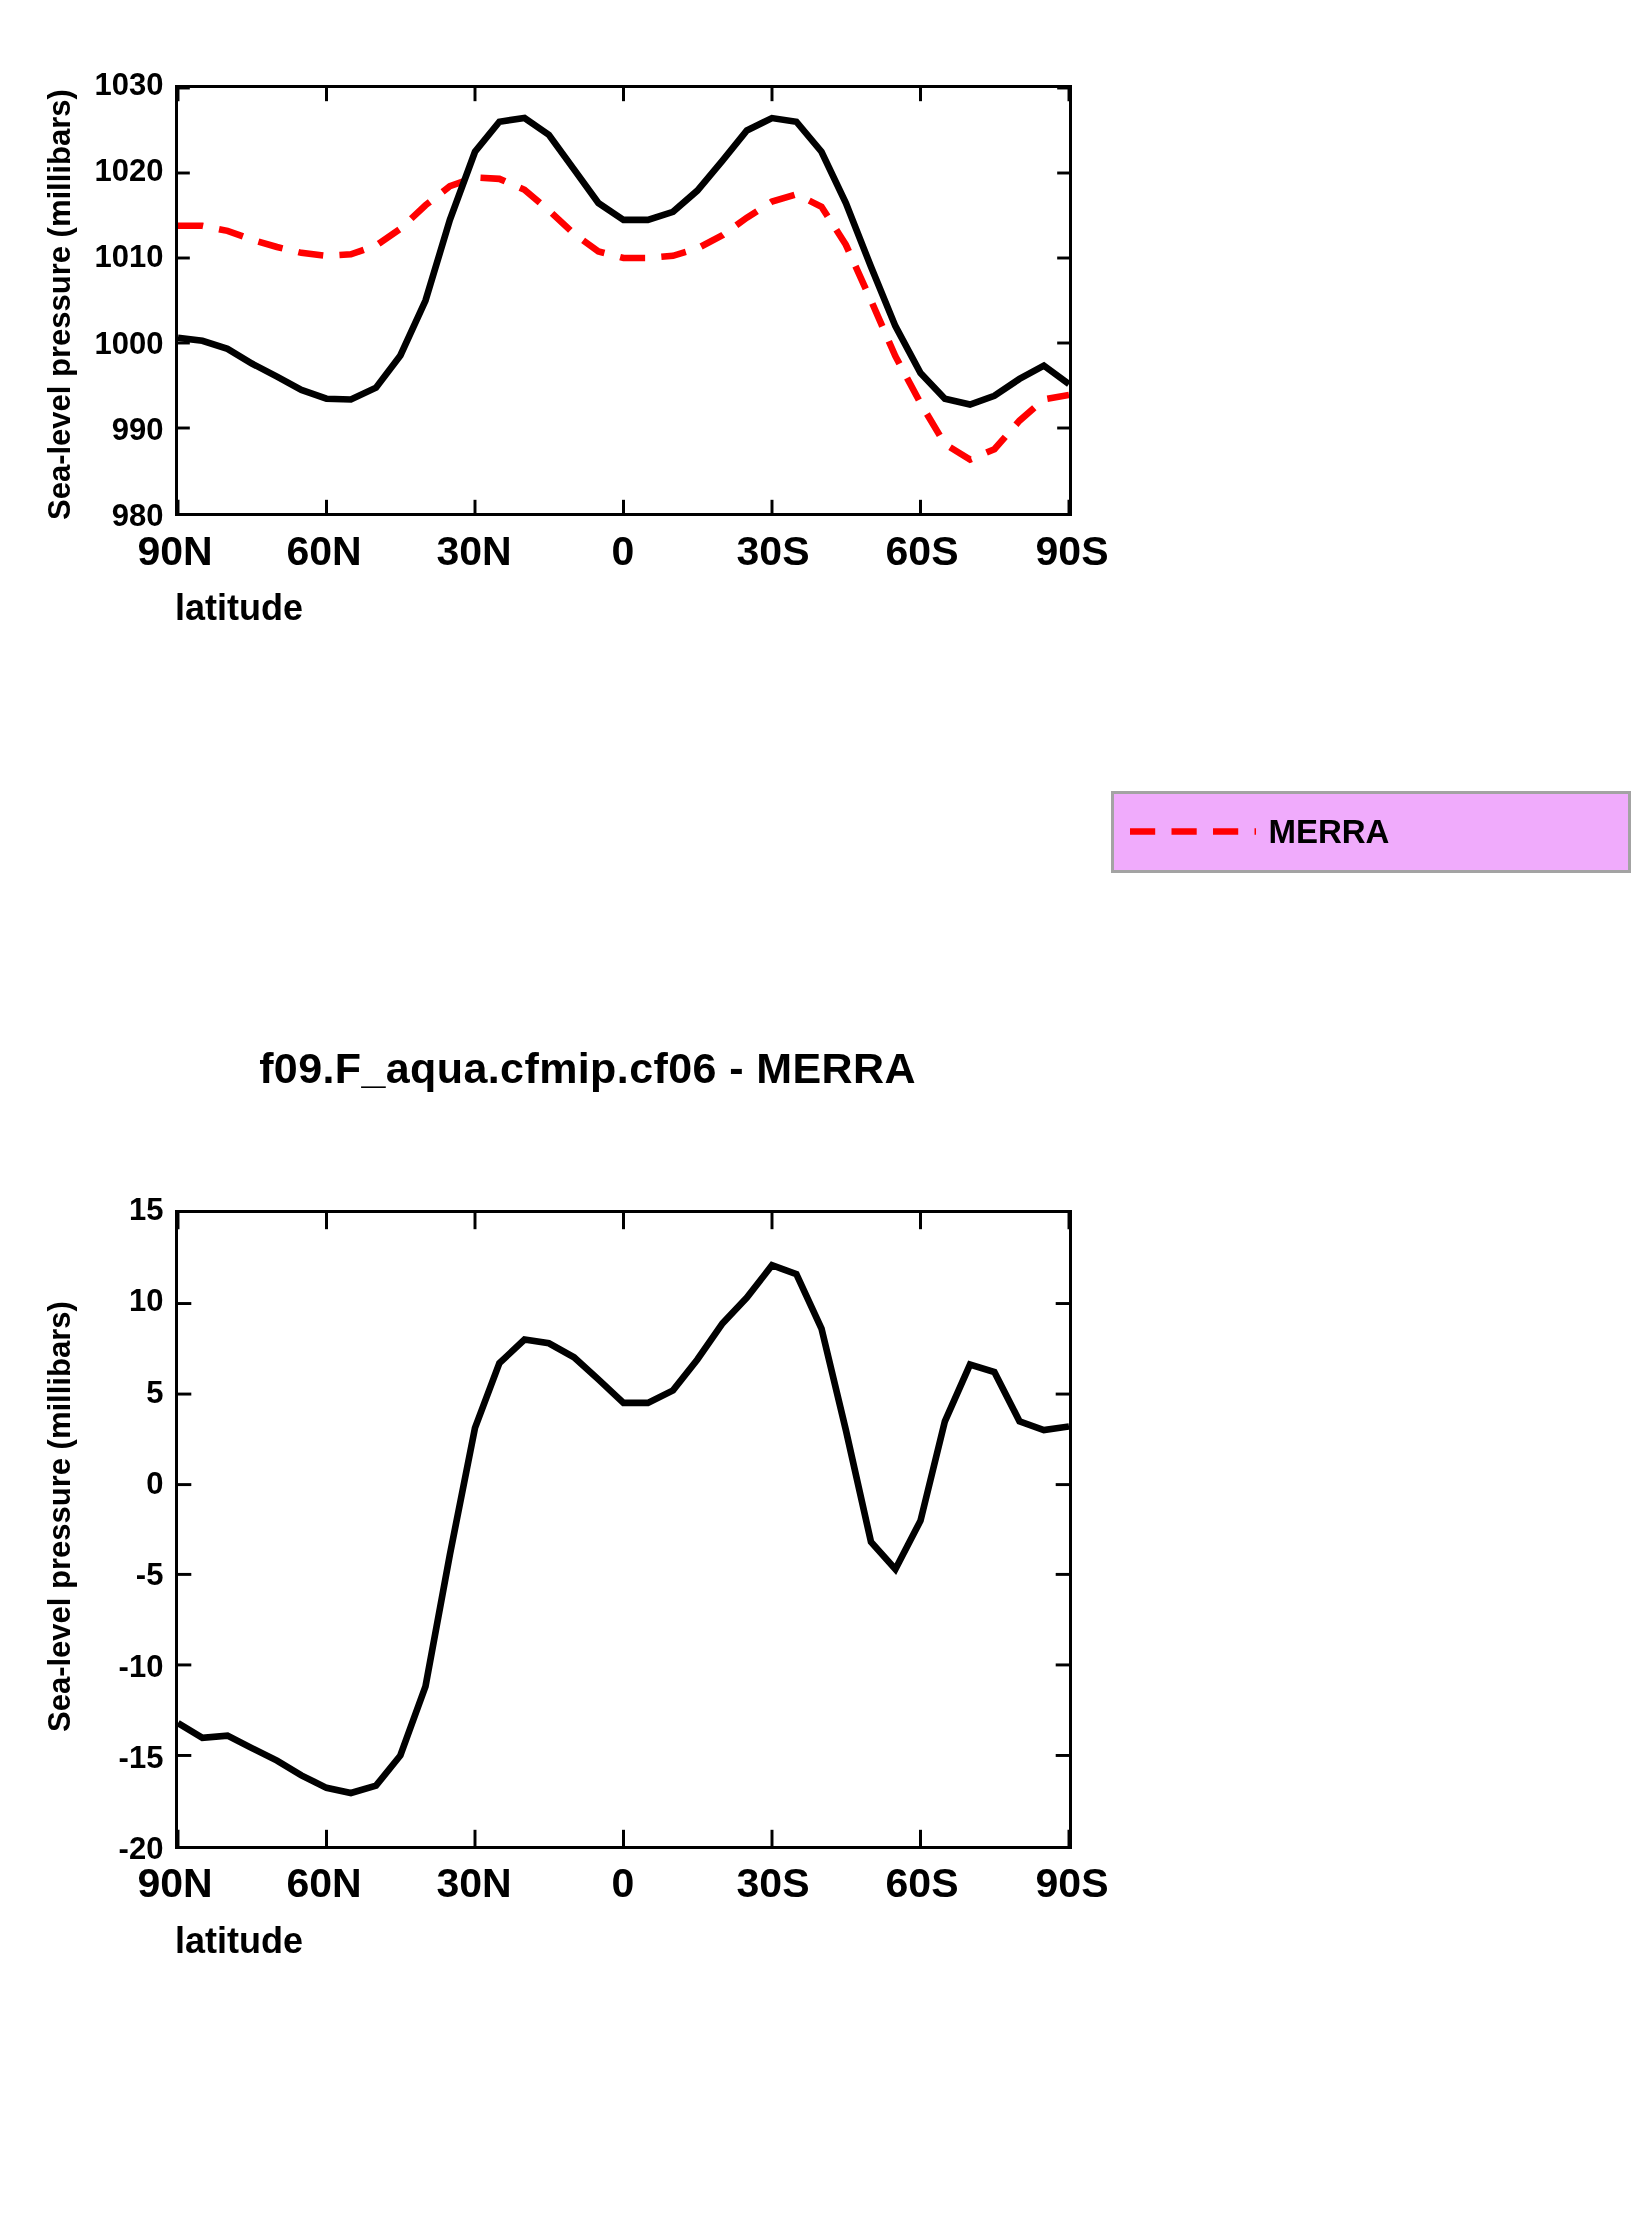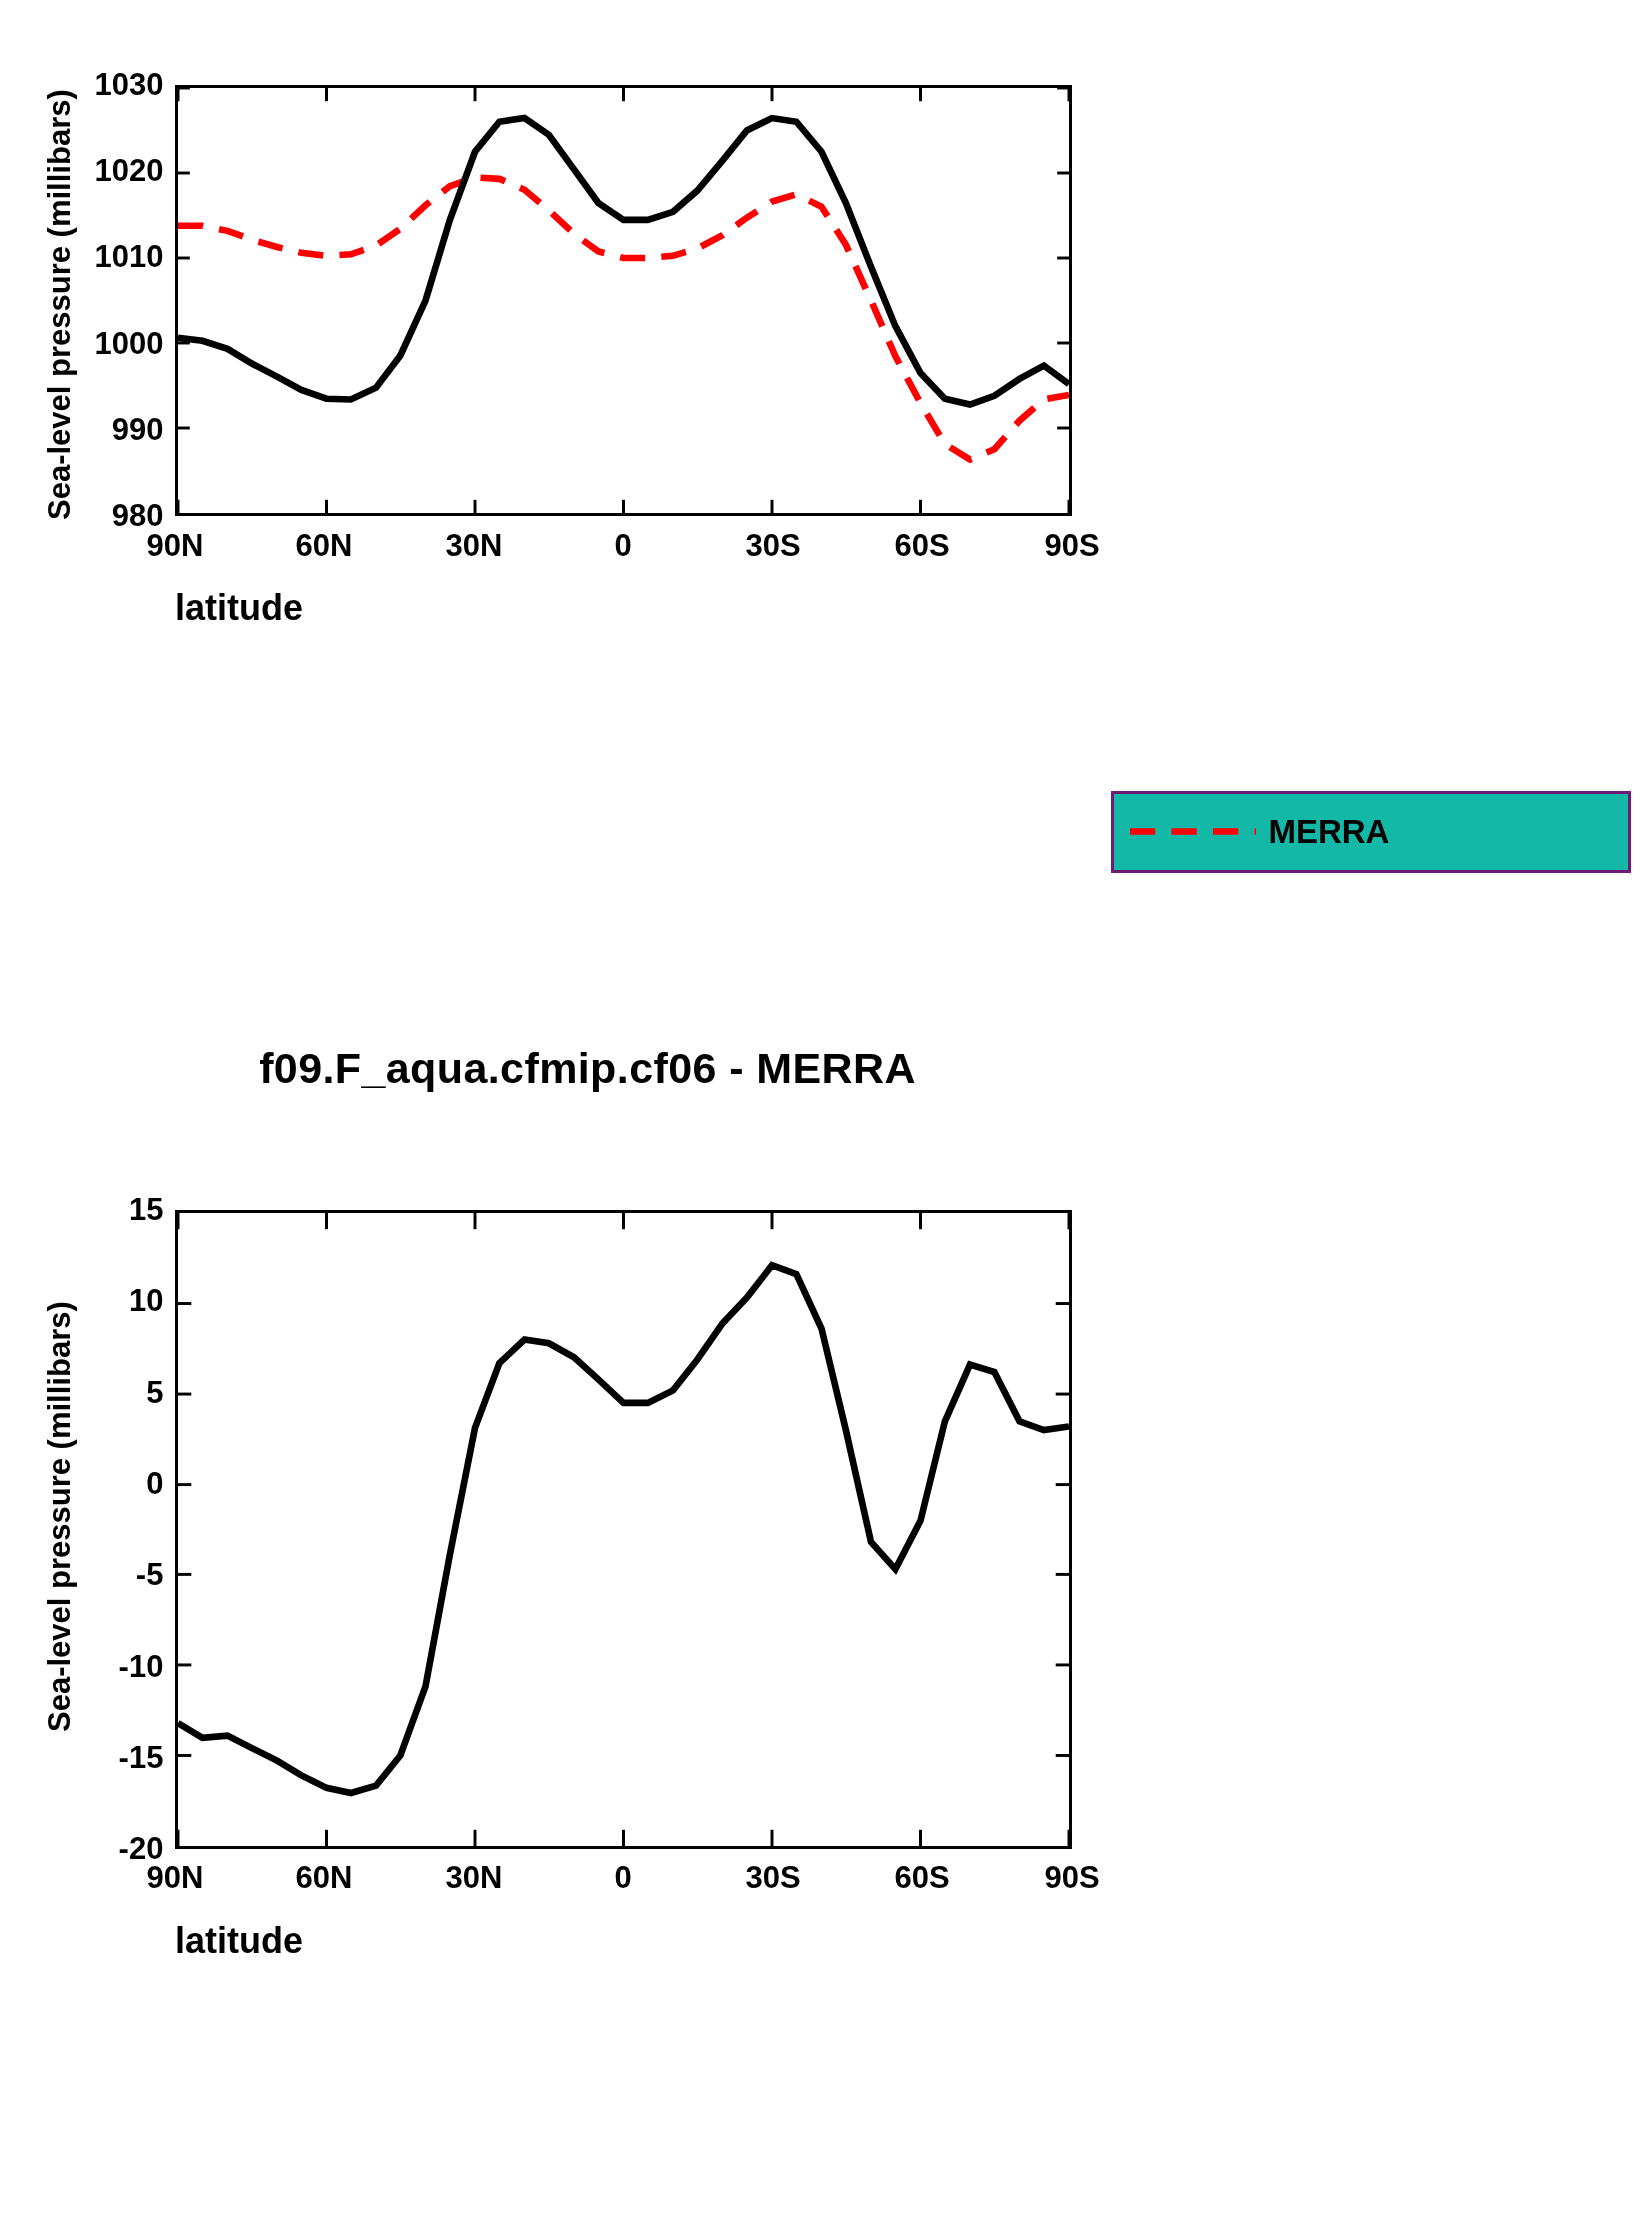--- a/index.html
+++ b/index.html
@@ -77,21 +77,21 @@
   .ytick-col {
     position: absolute;
     width: 156px;
   }
   #ytick-col-top { left: 7.4px; top: 85px; height: 431px; }
   #ytick-col-bottom { left: 7.4px; top: 1210px; height: 639px; }
 
   .xtick {
     position: absolute;
     text-align: center;
-    font-size: 31px;
+    font-size: 41px;
     font-weight: bold;
     transform: translateX(-50%);
     white-space: nowrap;
   }
   .xtick-row {
     position: absolute;
     height: 45px;
   }
   #xtick-row-top { left: 175px; top: 528px; width: 897px; }
   #xtick-row-bottom { left: 175px; top: 1860px; width: 897px; }
@@ -115,23 +115,23 @@
   }
   #ylabel-top { left: 42px; top: 520px; }
   #ylabel-bottom { left: 42px; top: 1732px; }
 
   
   #legend {
     position: absolute;
     left: 1111px;
     top: 791px;
     width: 520px;
-    border: 3px solid #701a75;
+    border: 3px solid #a3a3a3;
     box-sizing: border-box;
-    background: #14b8a6;
+    background: #f0abfc;
     padding: 12px 0 13.4px 0;
   }
   .legend-row {
     display: flex;
     align-items: center;
     height: 51px;
     padding: 0 16.4px;
   }
   .legend-swatch {
     width: 126px;

